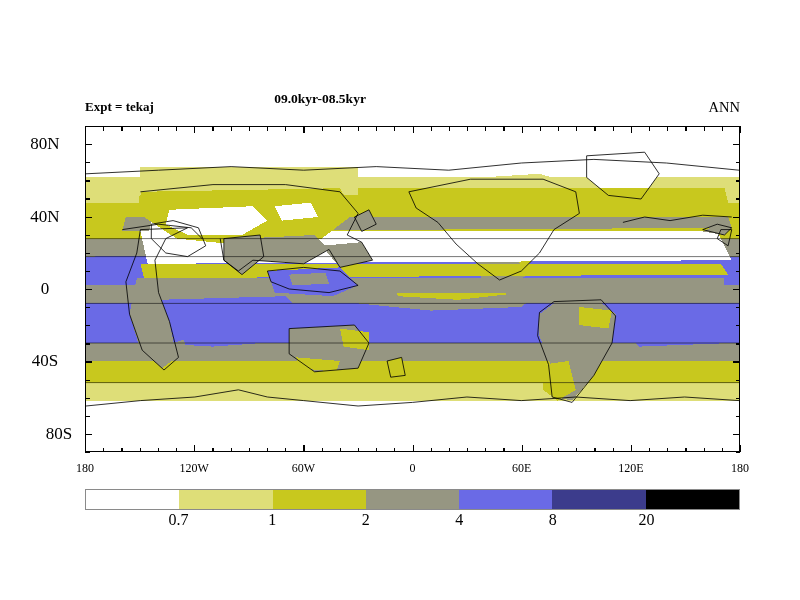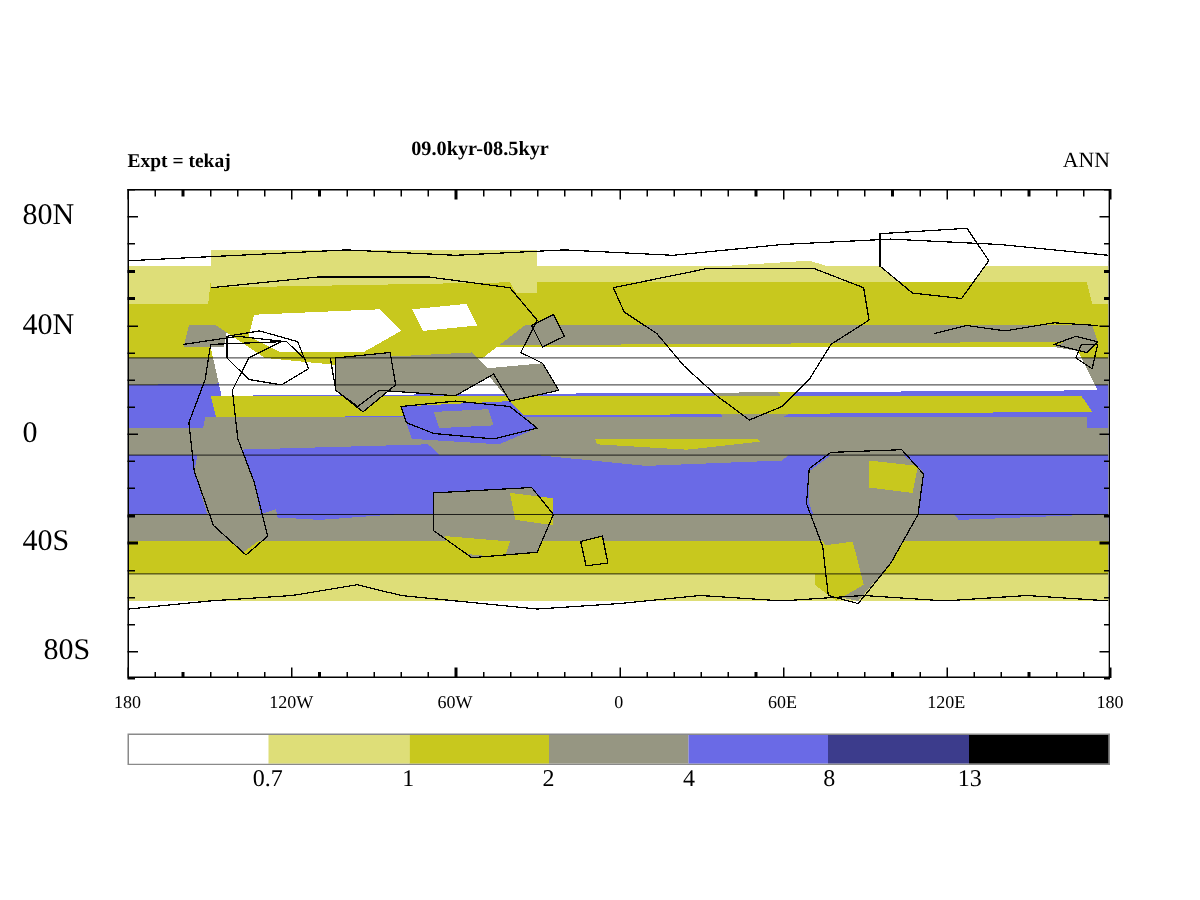--- a/index.html
+++ b/index.html
@@ -28,21 +28,21 @@
     overflow:hidden;
   }
   #mapsvg{position:absolute;left:0;top:0;width:100%;height:100%;display:block;}
 
   
   .tick{position:absolute;background:#000;}
   .xt{width:1.2px;}
   .yt{height:1.2px;}
 
   .xlab{position:absolute;font-size:12px;text-align:center;transform:translateX(-50%);}
-  .ylab{position:absolute;font-size:20px;text-align:left;transform:translateY(-50%);}
+  .ylab{position:absolute;font-size:17px;text-align:center;transform:translateY(-50%);}
 
   
   #cbar{
     position:absolute;left:85px;top:489px;width:655px;height:21px;
     border:1.2px solid #8a8a8a;box-sizing:border-box;display:flex;
   }
   #cbar div{flex:1 1 0;height:100%;}
   .cblab{position:absolute;font-size:16px;text-align:center;transform:translateX(-50%);top:511px;}
 </style>
 </head>
@@ -321,15 +321,15 @@
       <div title="4 - 8" style="background: rgb(106, 106, 230);"></div>
       <div title="8 - 16" style="background: rgb(60, 60, 140);"></div>
       <div title="&gt; 16" style="background: rgb(0, 0, 0);"></div>
     </div>
   <div id="cbar-labels">
       <div class="cblab" style="left: 178.571px;">0.7</div>
       <div class="cblab" style="left: 272.143px;">1</div>
       <div class="cblab" style="left: 365.714px;">2</div>
       <div class="cblab" style="left: 459.286px;">4</div>
       <div class="cblab" style="left: 552.857px;">8</div>
-      <div class="cblab" style="left: 646.429px;">13</div>
+      <div class="cblab" style="left: 646.429px;">20</div>
     </div>
 </div>
 
 </body></html>

